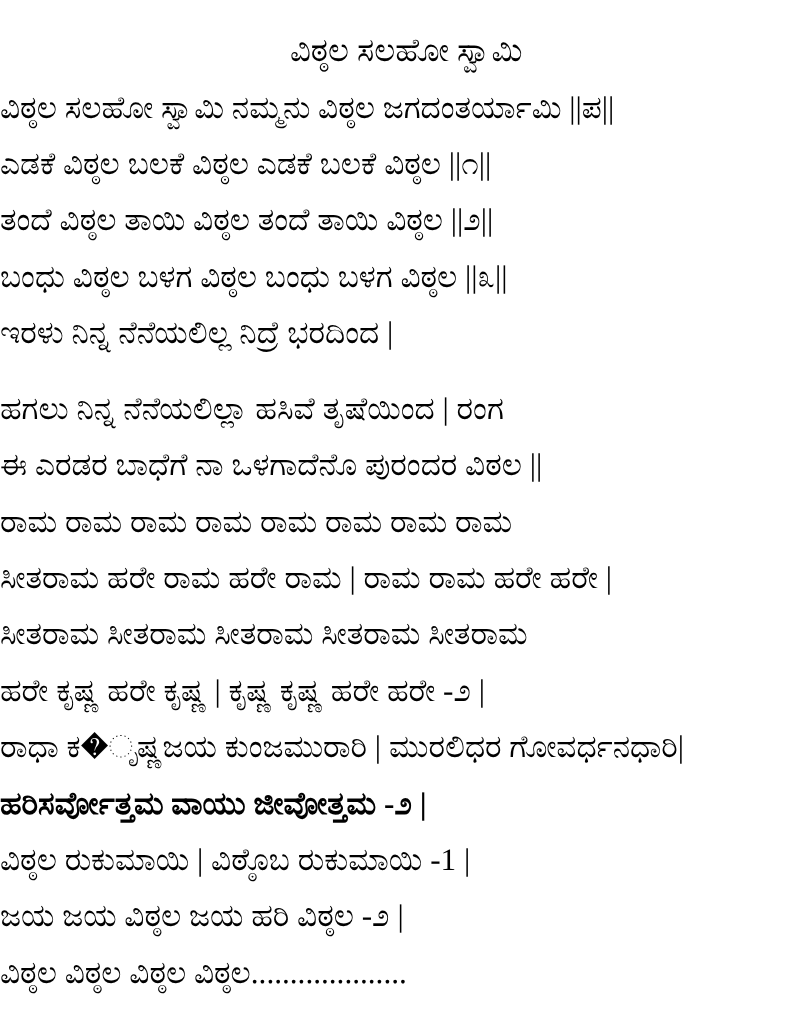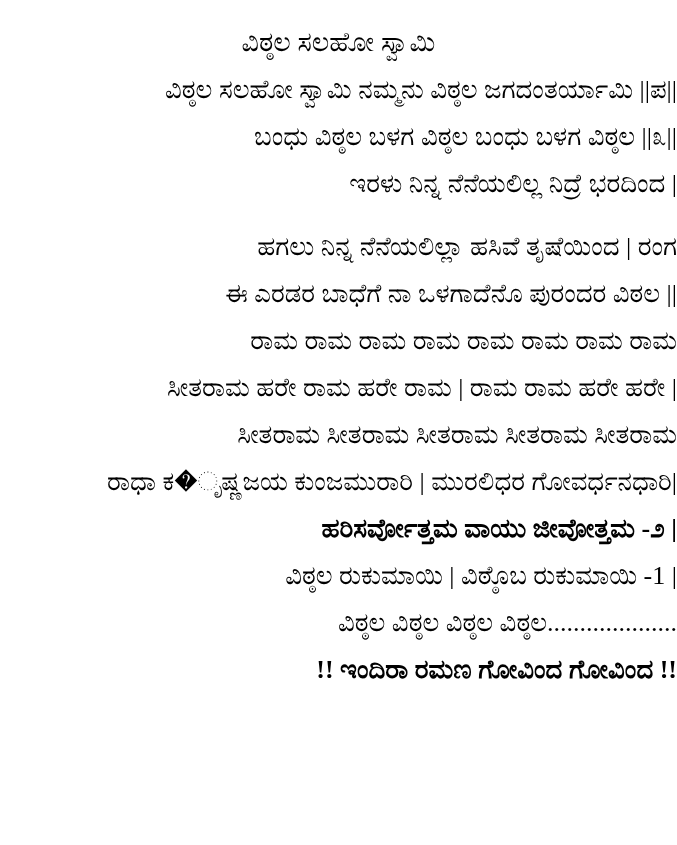--- a/index.html
+++ b/index.html
@@ -23,45 +23,49 @@
     text-align: center;
     font-size: 27px;
     line-height: 44px;
     font-weight: normal;
     margin: 0;
   }
   .lines {
     margin-top: 2px;
   }
   .line {
-    text-align: right;
+    text-align: left;
     font-size: 26px;
     line-height: 47px;
     white-space: nowrap;
   }
   .line.bold {
     font-weight: bold;
   }
   .line.stanza-break {
     margin-top: 16px;
   }
 </style>
 </head>
 <body>
 
 <div class="page">
   <div class="title">ವಿಠ್ಠಲ ಸಲಹೋ ಸ್ವಾಮಿ</div>
   <div class="lines">
       <div class="line">ವಿಠ್ಠಲ ಸಲಹೋ ಸ್ವಾಮಿ ನಮ್ಮನು ವಿಠ್ಠಲ ಜಗದಂತರ್ಯಾಮಿ ||ಪ||</div>
+      <div class="line">ಎಡಕೆ ವಿಠ್ಠಲ ಬಲಕೆ ವಿಠ್ಠಲ ಎಡಕೆ ಬಲಕೆ ವಿಠ್ಠಲ ||೧||</div>
+      <div class="line">ತಂದೆ ವಿಠ್ಠಲ ತಾಯಿ ವಿಠ್ಠಲ ತಂದೆ ತಾಯಿ ವಿಠ್ಠಲ ||೨||</div>
       <div class="line">ಬಂಧು ವಿಠ್ಠಲ ಬಳಗ ವಿಠ್ಠಲ ಬಂಧು ಬಳಗ ವಿಠ್ಠಲ ||೩||</div>
       <div class="line">ಇರಳು ನಿನ್ನ ನೆನೆಯಲಿಲ್ಲ ನಿದ್ರೆ ಭರದಿಂದ |</div>
       <div class="line stanza-break">ಹಗಲು ನಿನ್ನ ನೆನೆಯಲಿಲ್ಲಾ ಹಸಿವೆ ತೃಷೆಯಿಂದ | ರಂಗ</div>
       <div class="line">ಈ ಎರಡರ ಬಾಧೆಗೆ ನಾ ಒಳಗಾದೆನೊ ಪುರಂದರ ವಿಠಲ ||</div>
       <div class="line">ರಾಮ ರಾಮ ರಾಮ ರಾಮ ರಾಮ ರಾಮ ರಾಮ ರಾಮ</div>
       <div class="line">ಸೀತರಾಮ ಹರೇ ರಾಮ ಹರೇ ರಾಮ | ರಾಮ ರಾಮ ಹರೇ ಹರೇ |</div>
       <div class="line">ಸೀತರಾಮ ಸೀತರಾಮ ಸೀತರಾಮ ಸೀತರಾಮ ಸೀತರಾಮ</div>
+      <div class="line">ಹರೇ ಕೃಷ್ಣ ಹರೇ ಕೃಷ್ಣ | ಕೃಷ್ಣ ಕೃಷ್ಣ ಹರೇ ಹರೇ -೨ |</div>
       <div class="line">ರಾಧಾ ಕ�ೃಷ್ಣಜಯ ಕುಂಜಮುರಾರಿ | ಮುರಲಿಧರ ಗೋವರ್ಧನಧಾರಿ|</div>
       <div class="line bold">ಹರಿಸರ್ವೋತ್ತಮ ವಾಯು ಜೀವೋತ್ತಮ -೨ |</div>
       <div class="line">ವಿಠ್ಠಲ ರುಕುಮಾಯಿ | ವಿಠ್ಠೊಬ ರುಕುಮಾಯಿ -1 |</div>
+      <div class="line">ಜಯ ಜಯ ವಿಠ್ಠಲ ಜಯ ಹರಿ ವಿಠ್ಠಲ -೨ |</div>
       <div class="line">ವಿಠ್ಠಲ ವಿಠ್ಠಲ ವಿಠ್ಠಲ ವಿಠ್ಠಲ....................</div>
       <div class="line bold">!! ಇಂದಿರಾ ರಮಣ ಗೋವಿಂದ ಗೋವಿಂದ !!</div>
     </div>
 </div>
 
 </body></html>

